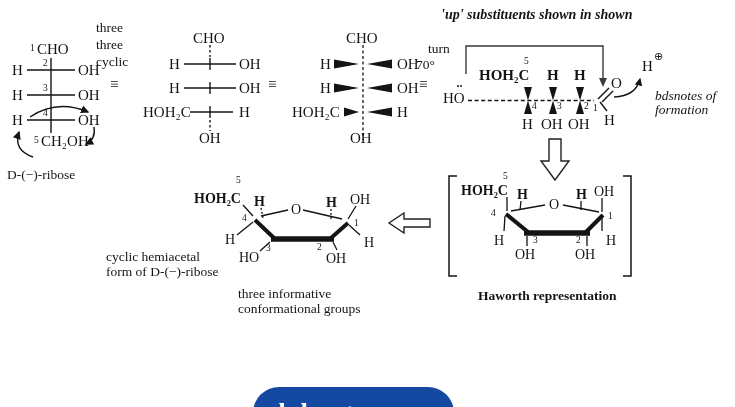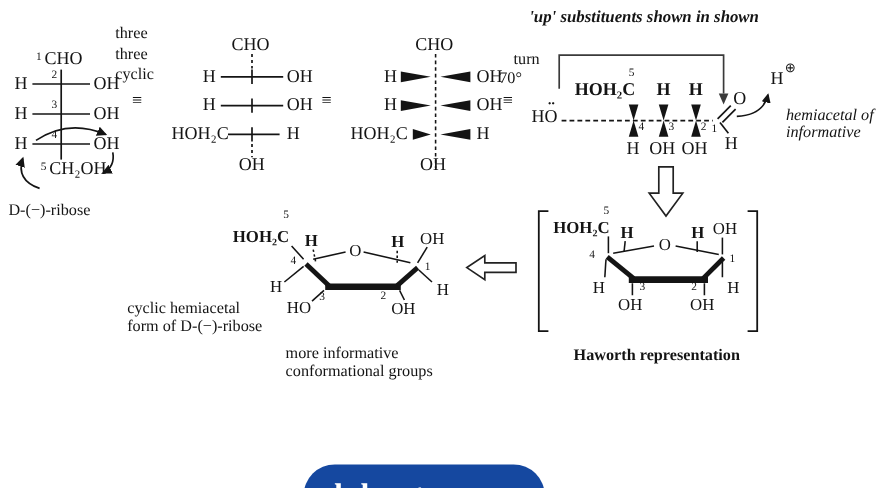--- a/index.html
+++ b/index.html
@@ -191,22 +191,22 @@
     <span class="t s10" style="left:557px;top:102px">3</span>
     <span class="t s10" style="left:584px;top:102px">2</span>
     <span class="t s10" style="left:593px;top:104px">1</span>
     <span class="t s15" style="left:522px;top:117px">H</span>
     <span class="t s15" style="left:541px;top:117px">OH</span>
     <span class="t s15" style="left:568px;top:117px">OH</span>
     <span class="t s15" style="left:611px;top:76px">O</span>
     <span class="t s15" style="left:604px;top:113px">H</span>
     <span class="t s15" style="left:642px;top:59px">H</span>
     <span class="t circ" style="left:654px;top:51px">⊕</span>
-    <span class="t s13 i" style="left:655px;top:89px">hemiacetal of</span>
-    <span class="t s13 i" style="left:655px;top:103px">informative</span>
+    <span class="t s13 i" style="left:655px;top:89px">bdsnotes of</span>
+    <span class="t s13 i" style="left:655px;top:103px">formation</span>
   </div>
 
   <div>
     <span class="t s10" style="left:503px;top:172px">5</span>
     <span class="t s14 b" style="left:461px;top:184px">HOH₂C</span>
     <span class="t s14 b" style="left:517px;top:188px">H</span>
     <span class="t s14" style="left:549px;top:198px">O</span>
     <span class="t s14 b" style="left:576px;top:188px">H</span>
     <span class="t s14" style="left:594px;top:185px">OH</span>
     <span class="t s10" style="left:491px;top:209px">4</span>
@@ -230,21 +230,21 @@
     <span class="t s10" style="left:242px;top:214px">4</span>
     <span class="t s10" style="left:354px;top:219px">1</span>
     <span class="t s14" style="left:225px;top:233px">H</span>
     <span class="t s10" style="left:266px;top:244px">3</span>
     <span class="t s10" style="left:317px;top:243px">2</span>
     <span class="t s14" style="left:239px;top:251px">HO</span>
     <span class="t s14" style="left:326px;top:252px">OH</span>
     <span class="t s14" style="left:364px;top:236px">H</span>
     <span class="t s13" style="left:106px;top:250px">cyclic hemiacetal</span>
     <span class="t s13" style="left:106px;top:265px">form of D-(−)-ribose</span>
-    <span class="t s13" style="left:238px;top:287px">more informative</span>
+    <span class="t s13" style="left:238px;top:287px">three informative</span>
     <span class="t s13" style="left:238px;top:302px">conformational groups</span>
   </div>
 
   <div id="brand" style="background: rgb(21, 72, 160);">
     <span class="s26">bdsnotes.com</span>
   </div>
 
 </div>
 
 </body></html>

